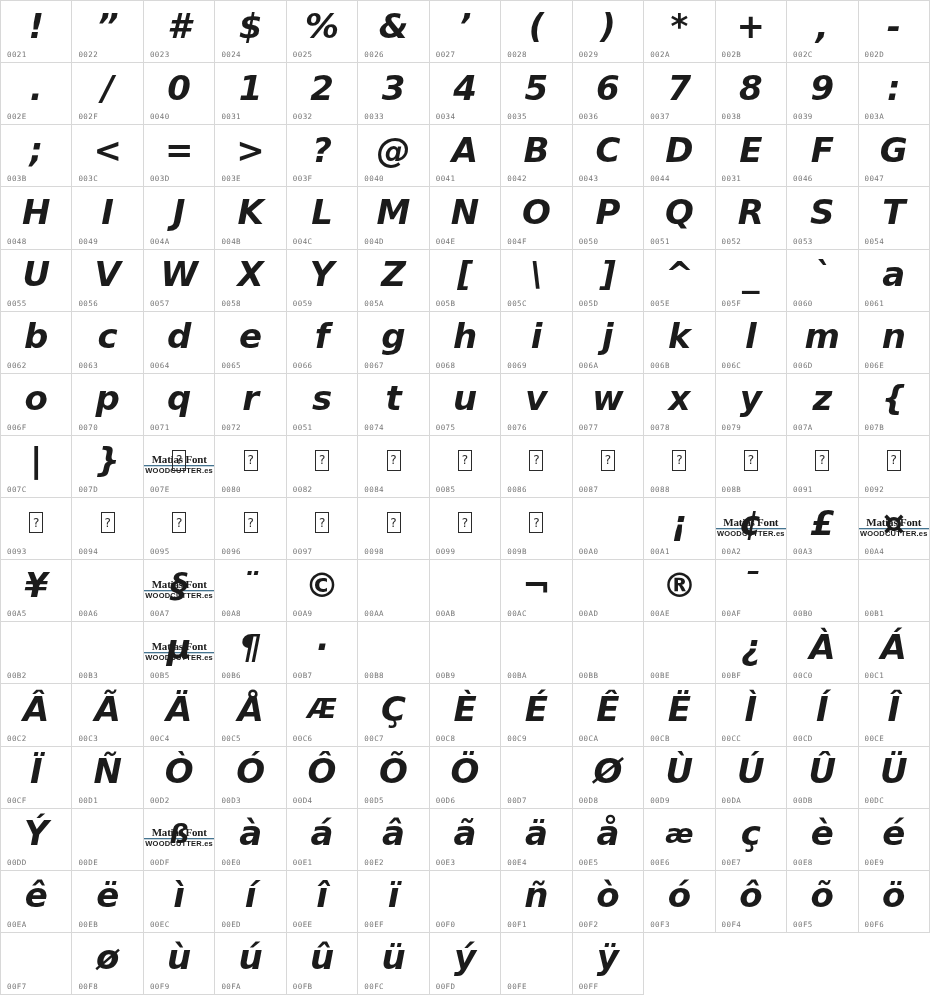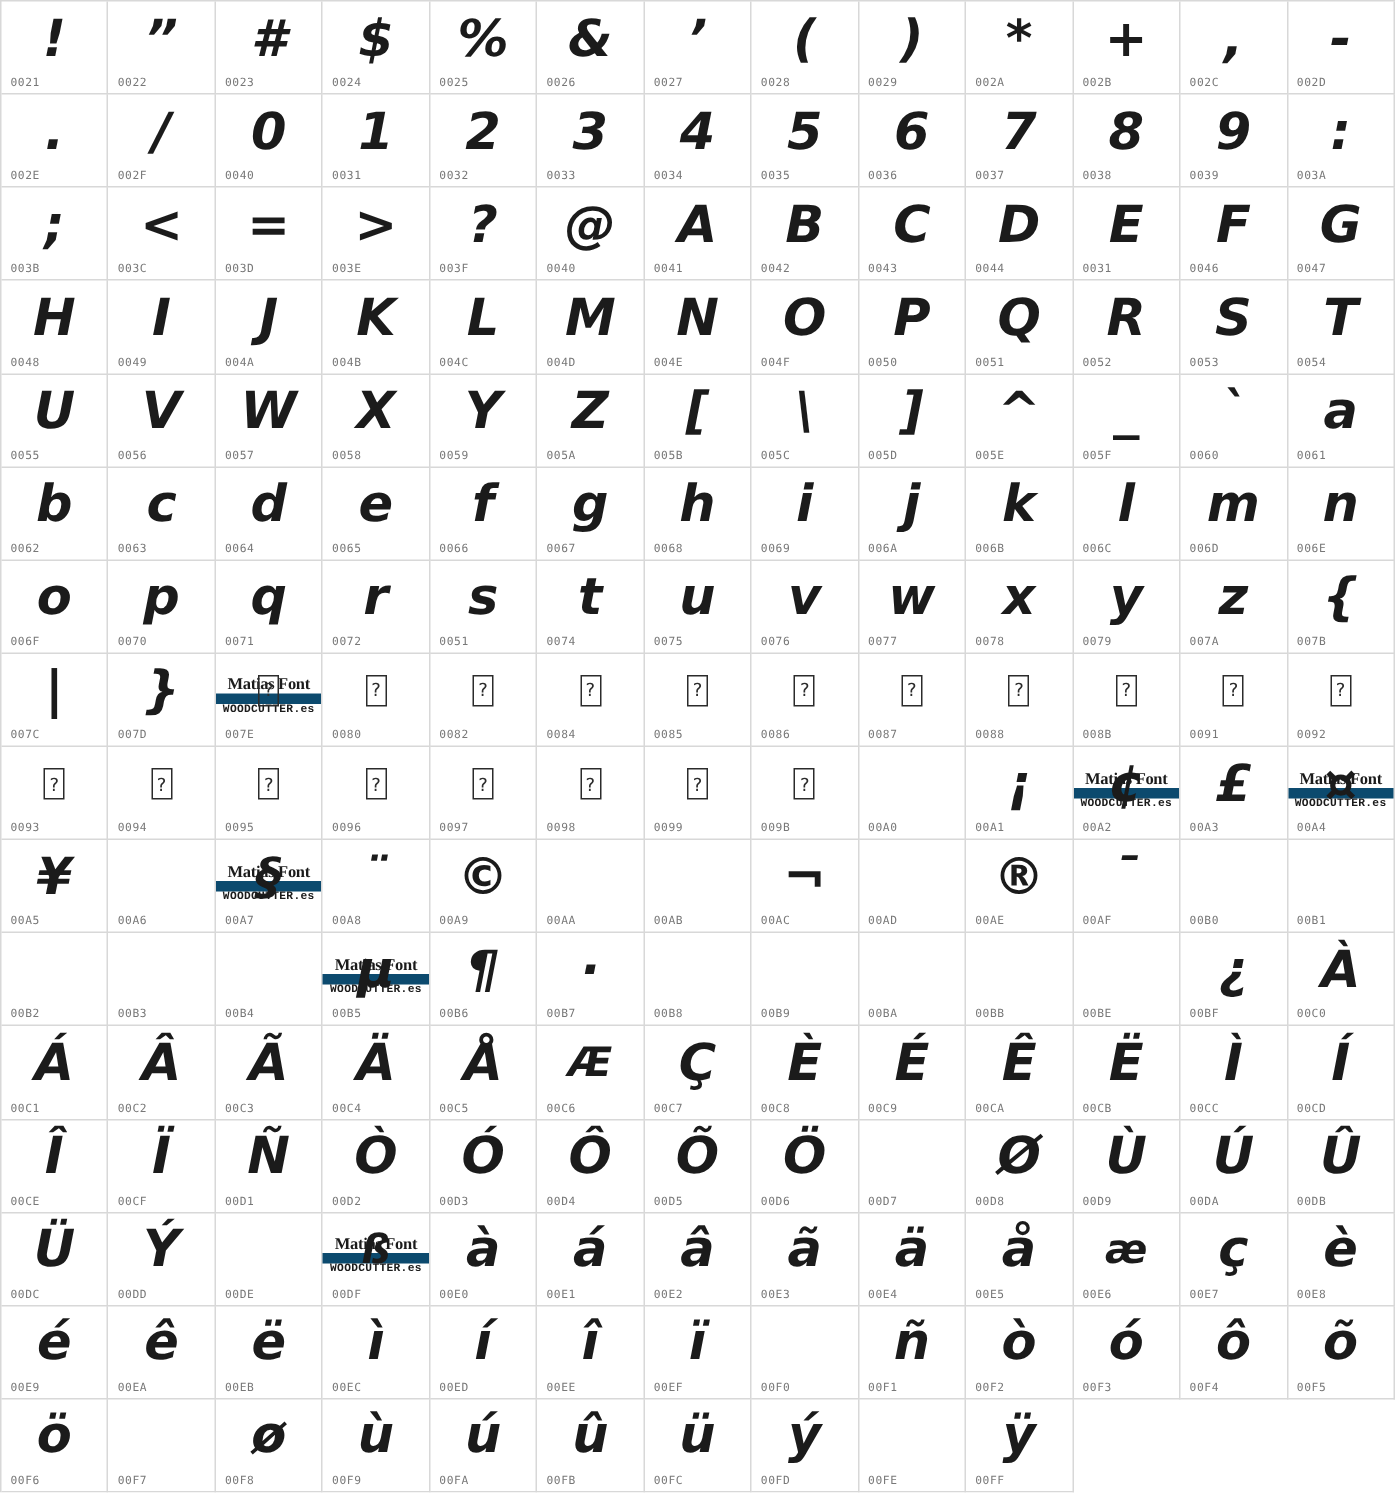--- a/index.html
+++ b/index.html
@@ -88,26 +88,26 @@
   }
   .wm .l1 {
     font-family: "Liberation Serif", serif;
     font-weight: bold;
     font-size: 11px;
     color: #1b1b1b;
     white-space: nowrap;
     letter-spacing: -0.2px;
   }
   .wm .l2 {
-    font-family: Liberation Mono, monospace;
+    font-family: Liberation Sans, sans-serif;
     font-weight: bold;
     font-size: 7.5px;
     color: #1b1b1b;
     white-space: nowrap;
-    border-top: 7px solid #0c4a6e;
+    border-top: 1px solid #0c4a6e;
     letter-spacing: 0.2px;
     margin-top: 0px;
   }
   .wm-cell .glyph {
     z-index: 2;
   }
   .blank .glyph { color: transparent; }
 </style>
 </head>
 <body>
@@ -688,24 +688,20 @@
       <div class="code">00B1</div>
     </div>
     <div class="cell blank">
       <div class="glyph"></div>
       <div class="code">00B2</div>
     </div>
     <div class="cell blank">
       <div class="glyph"></div>
       <div class="code">00B3</div>
     </div>
-    <div class="cell blank">
-      <div class="glyph"></div>
-      <div class="code">00B4</div>
-    </div>
     <div class="cell wm-cell">
       <div class="wm">
         <div class="l1">Matias Font</div>
         <div class="l2">WOODCUTTER.es</div>
       </div>
       <div class="glyph">µ</div>
       <div class="code">00B5</div>
     </div>
     <div class="cell">
       <div class="glyph">¶</div>

